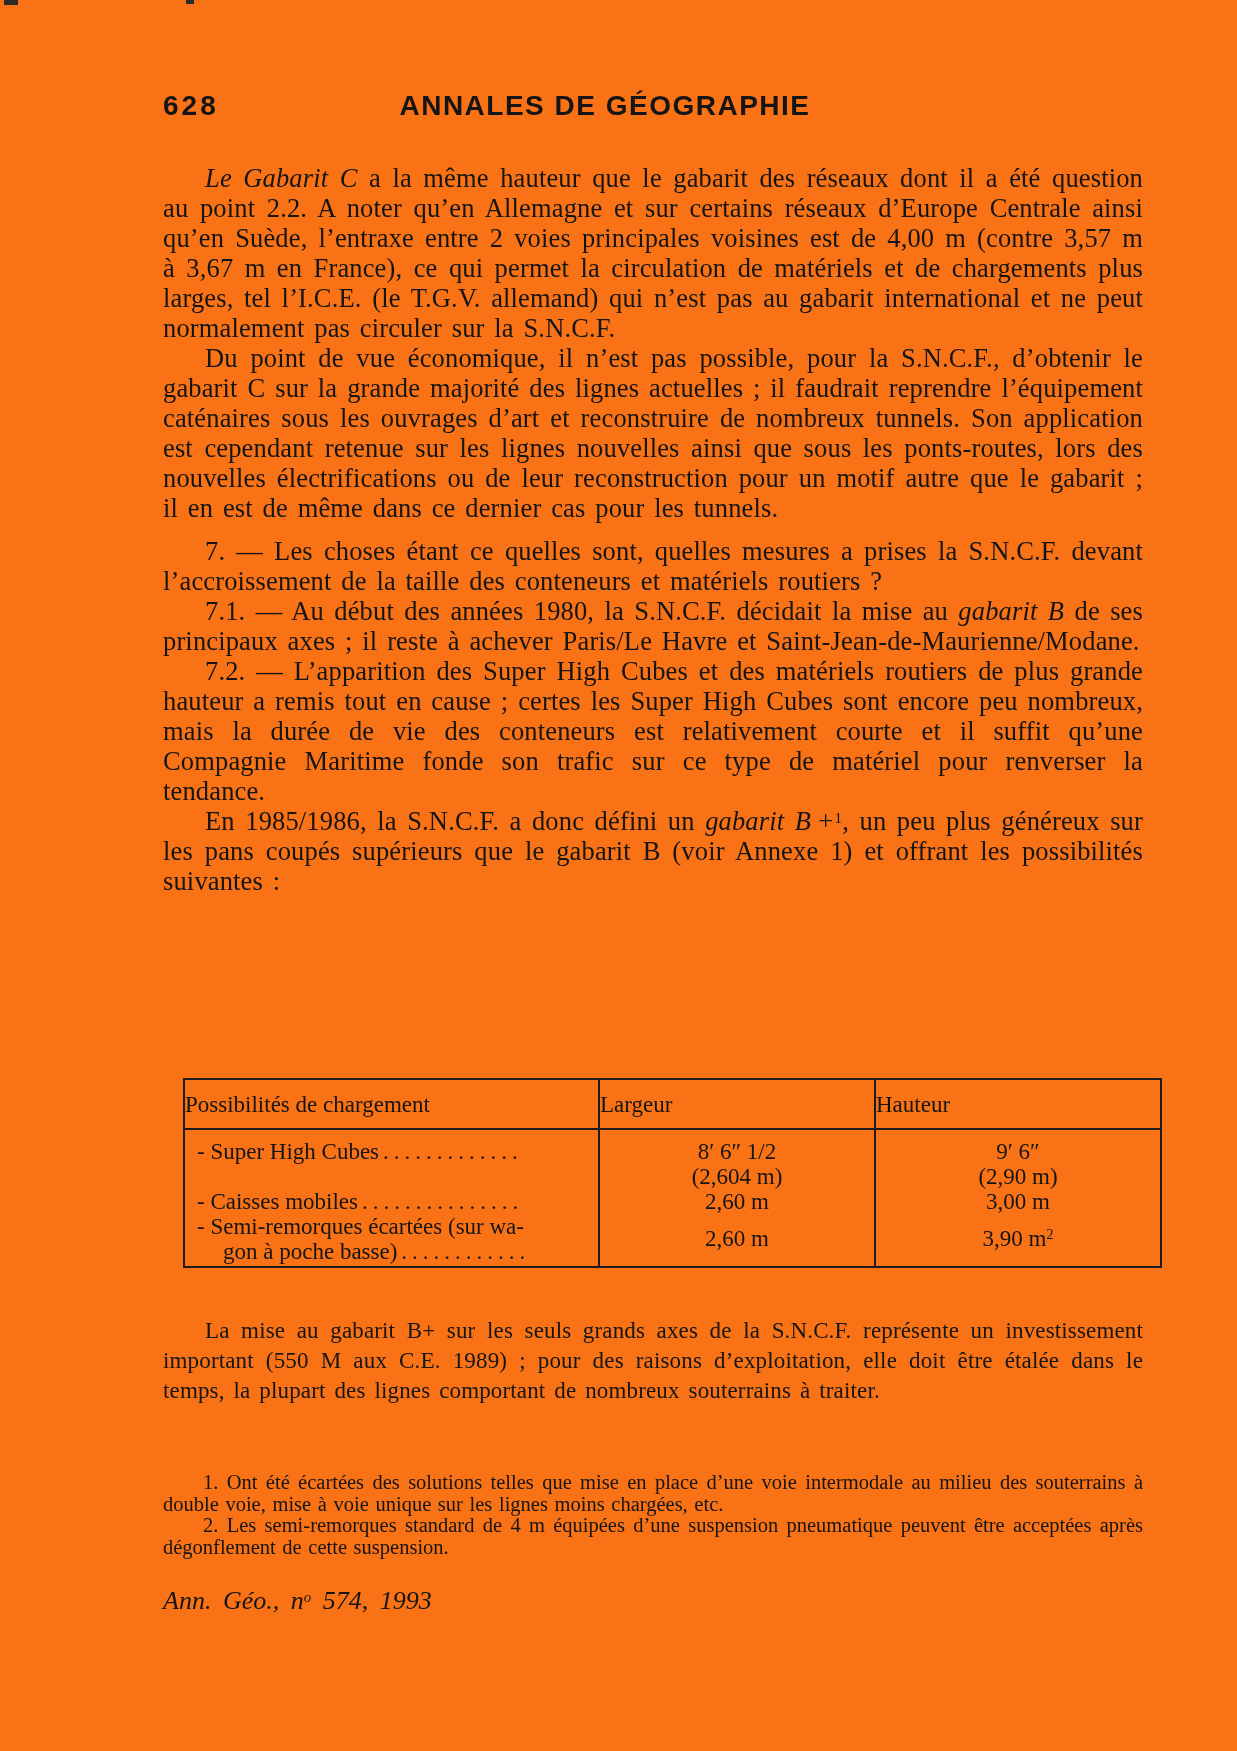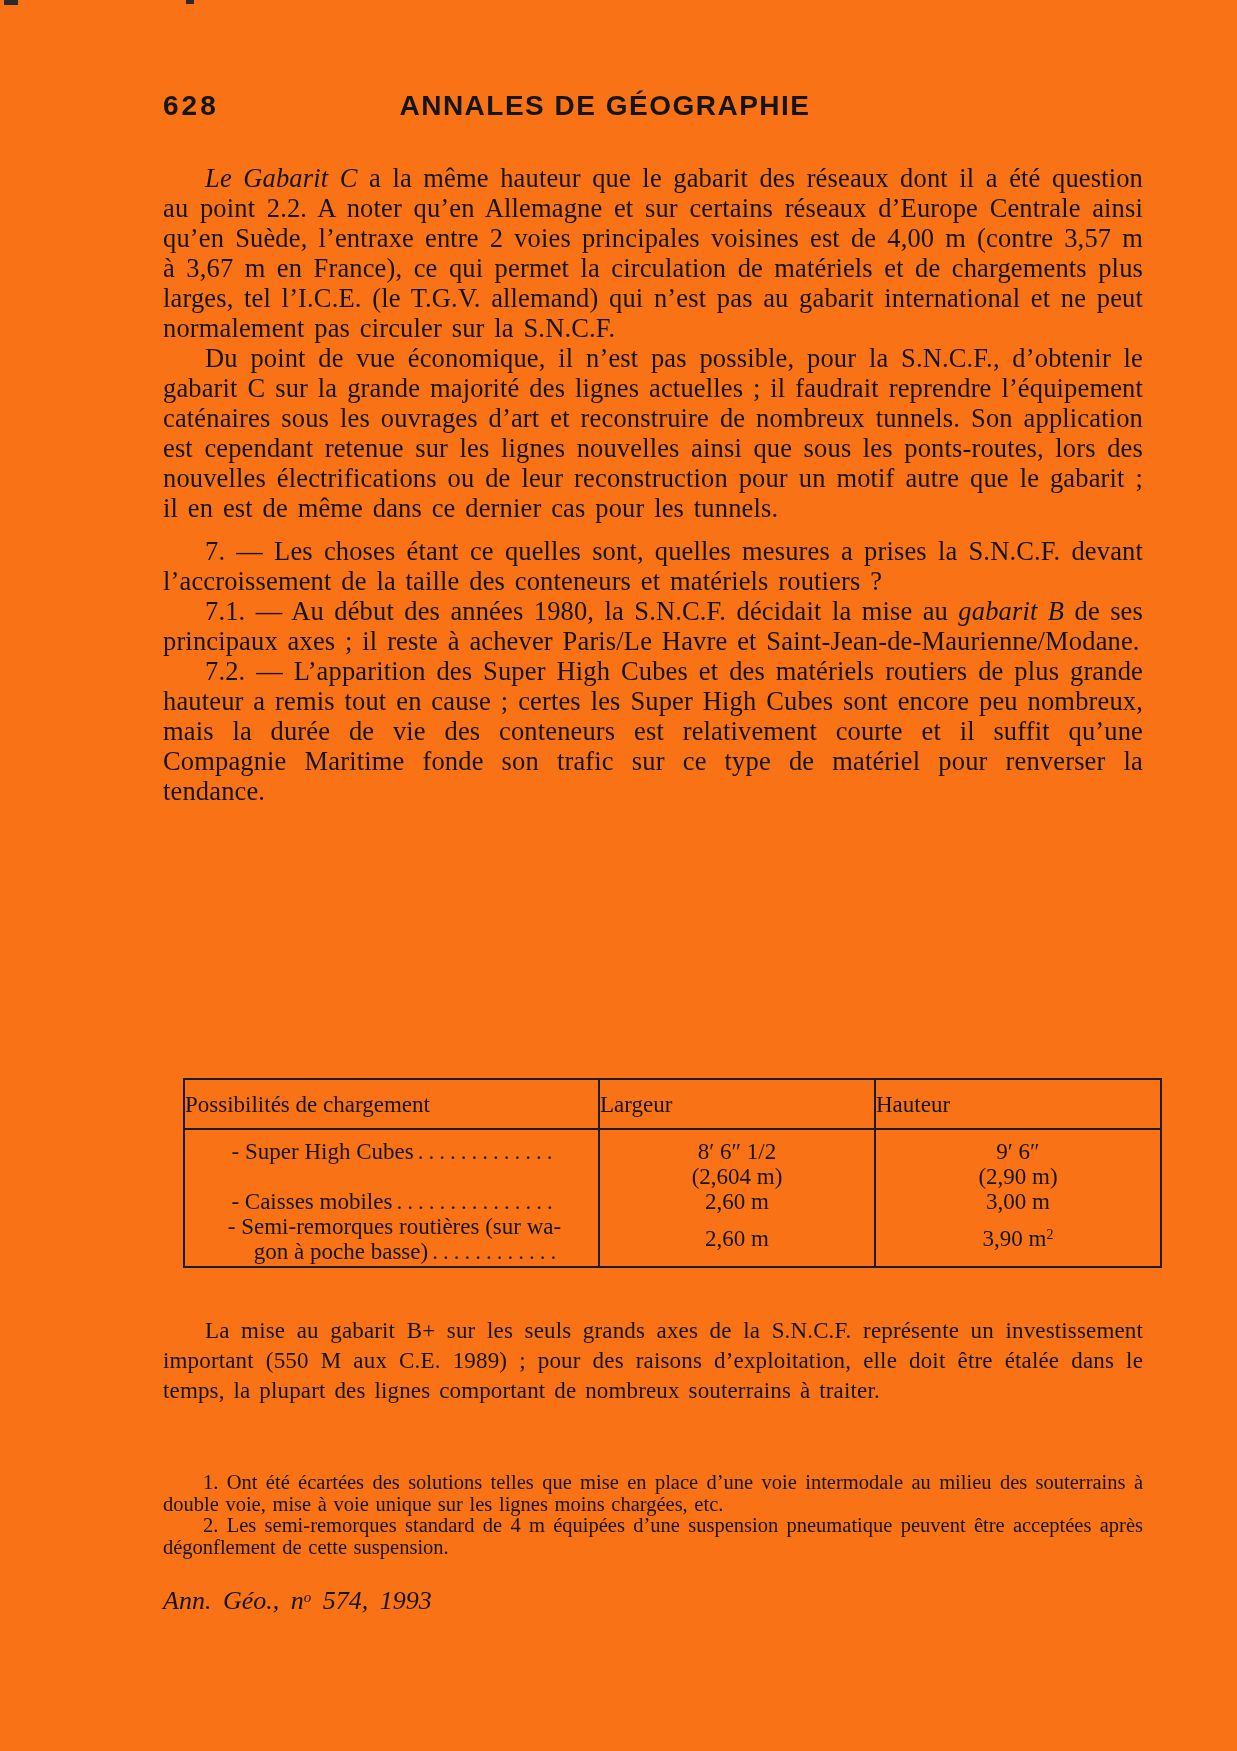--- a/index.html
+++ b/index.html
@@ -48,21 +48,21 @@
     grid-template-rows:50px 1fr;
     font-size:23px; line-height:25px;
   }
   .tcell { box-sizing:border-box; }
   .vline { border-right:2px solid #1c1c1c; }
   .hcell { border-bottom:2px solid #1c1c1c; display:flex; align-items:center; }
   .hcell.left { }
   .hcell.center { justify-content:flex-start; }
   .bcell { padding-top:9px; }
   .bcell.c1 { padding-left:12px; padding-right:6px; }
-  .tline { height:25px; line-height:25px; white-space:nowrap;text-align:center; }
+  .tline { height:25px; line-height:25px; white-space:nowrap; }
   .tline.center { text-align:center; }
   .tline.tall { height:50px; line-height:50px; }
   .tline.cont { padding-left:26px; }
   .leader { letter-spacing:5px; margin-left:4px; }
   .sup2 { font-size:14px; vertical-align:7px; line-height:0; }
 
   .after-table {
     position:absolute; top:1316px; left:163px; width:980px;
     font-size:23px; line-height:30px; text-align:justify;
   }
@@ -91,38 +91,39 @@
     <span class="page-num">628</span>
     <div class="journal-title">ANNALES DE GÉOGRAPHIE</div>
   </div>
 
   <div class="body-block">
     <p><span class="it">Le Gabarit C</span><span> a la même hauteur que le gabarit des réseaux dont il a été question au point 2.2. A noter qu’en Allemagne et sur certains réseaux d’Europe Centrale ainsi qu’en Suède, l’entraxe entre 2 voies principales voisines est de 4,00 m (contre 3,57 m à 3,67 m en France), ce qui permet la circulation de matériels et de chargements plus larges, tel l’I.C.E. (le T.G.V. allemand) qui n’est pas au gabarit international et ne peut normalement pas circuler sur la S.N.C.F.</span></p>
     <p><span>Du point de vue économique, il n’est pas possible, pour la S.N.C.F., d’obtenir le gabarit C sur la grande majorité des lignes actuelles ; il faudrait reprendre l’équipement caténaires sous les ouvrages d’art et reconstruire de nombreux tunnels. Son application est cependant retenue sur les lignes nouvelles ainsi que sous les ponts-routes, lors des nouvelles électrifications ou de leur reconstruction pour un motif autre que le gabarit ; il en est de même dans ce dernier cas pour les tunnels.</span></p>
     <p class="sect-gap"><span>7. — Les choses étant ce quelles sont, quelles mesures a prises la S.N.C.F. devant l’accroissement de la taille des conteneurs et matériels routiers ?</span></p>
     <p><span>7.1. — Au début des années 1980, la S.N.C.F. décidait la mise au </span><span class="it">gabarit B</span><span> de ses principaux axes ; il reste à achever Paris/Le Havre et Saint-Jean-de-Maurienne/Modane.</span></p>
     <p><span>7.2. — L’apparition des Super High Cubes et des matériels routiers de plus grande hauteur a remis tout en cause ; certes les Super High Cubes sont encore peu nombreux, mais la durée de vie des conteneurs est relativement courte et il suffit qu’une Compagnie Maritime fonde son trafic sur ce type de matériel pour renverser la tendance.</span></p>
+    <p><span>En 1985/1986, la S.N.C.F. a donc défini un </span><span class="it">gabarit B +</span><sup class="fn-ref">1</sup><span>, un peu plus généreux sur les pans coupés supérieurs que le gabarit B (voir Annexe 1) et offrant les possibilités suivantes :</span></p>
   </div>
 
   <div class="table-block">
     <div class="tcell hcell left vline">
       <span>Possibilités de chargement</span>
     </div>
     <div class="tcell hcell center vline">
       <span>Largeur</span>
     </div>
     <div class="tcell hcell center">
       <span>Hauteur</span>
     </div>
 
     <div class="tcell bcell c1 vline">
       <div class="tline"><span>-  Super High Cubes</span><span class="leader">.............</span></div>
       <div class="tline"></div>
       <div class="tline"><span>-  Caisses mobiles</span><span class="leader">...............</span></div>
-      <div class="tline"><span>-  Semi-remorques routières (sur wa-</span></div>
+      <div class="tline"><span>-  Semi-remorques écartées (sur wa-</span></div>
       <div class="tline cont"><span>gon à poche basse)</span><span class="leader">............</span></div>
     </div>
 
     <div class="tcell bcell vline">
       <div class="tline center">8′ 6″ 1/2</div>
       <div class="tline center">(2,604 m)</div>
       <div class="tline center">2,60 m</div>
       <div class="tline center tall">2,60 m</div>
     </div>
 

